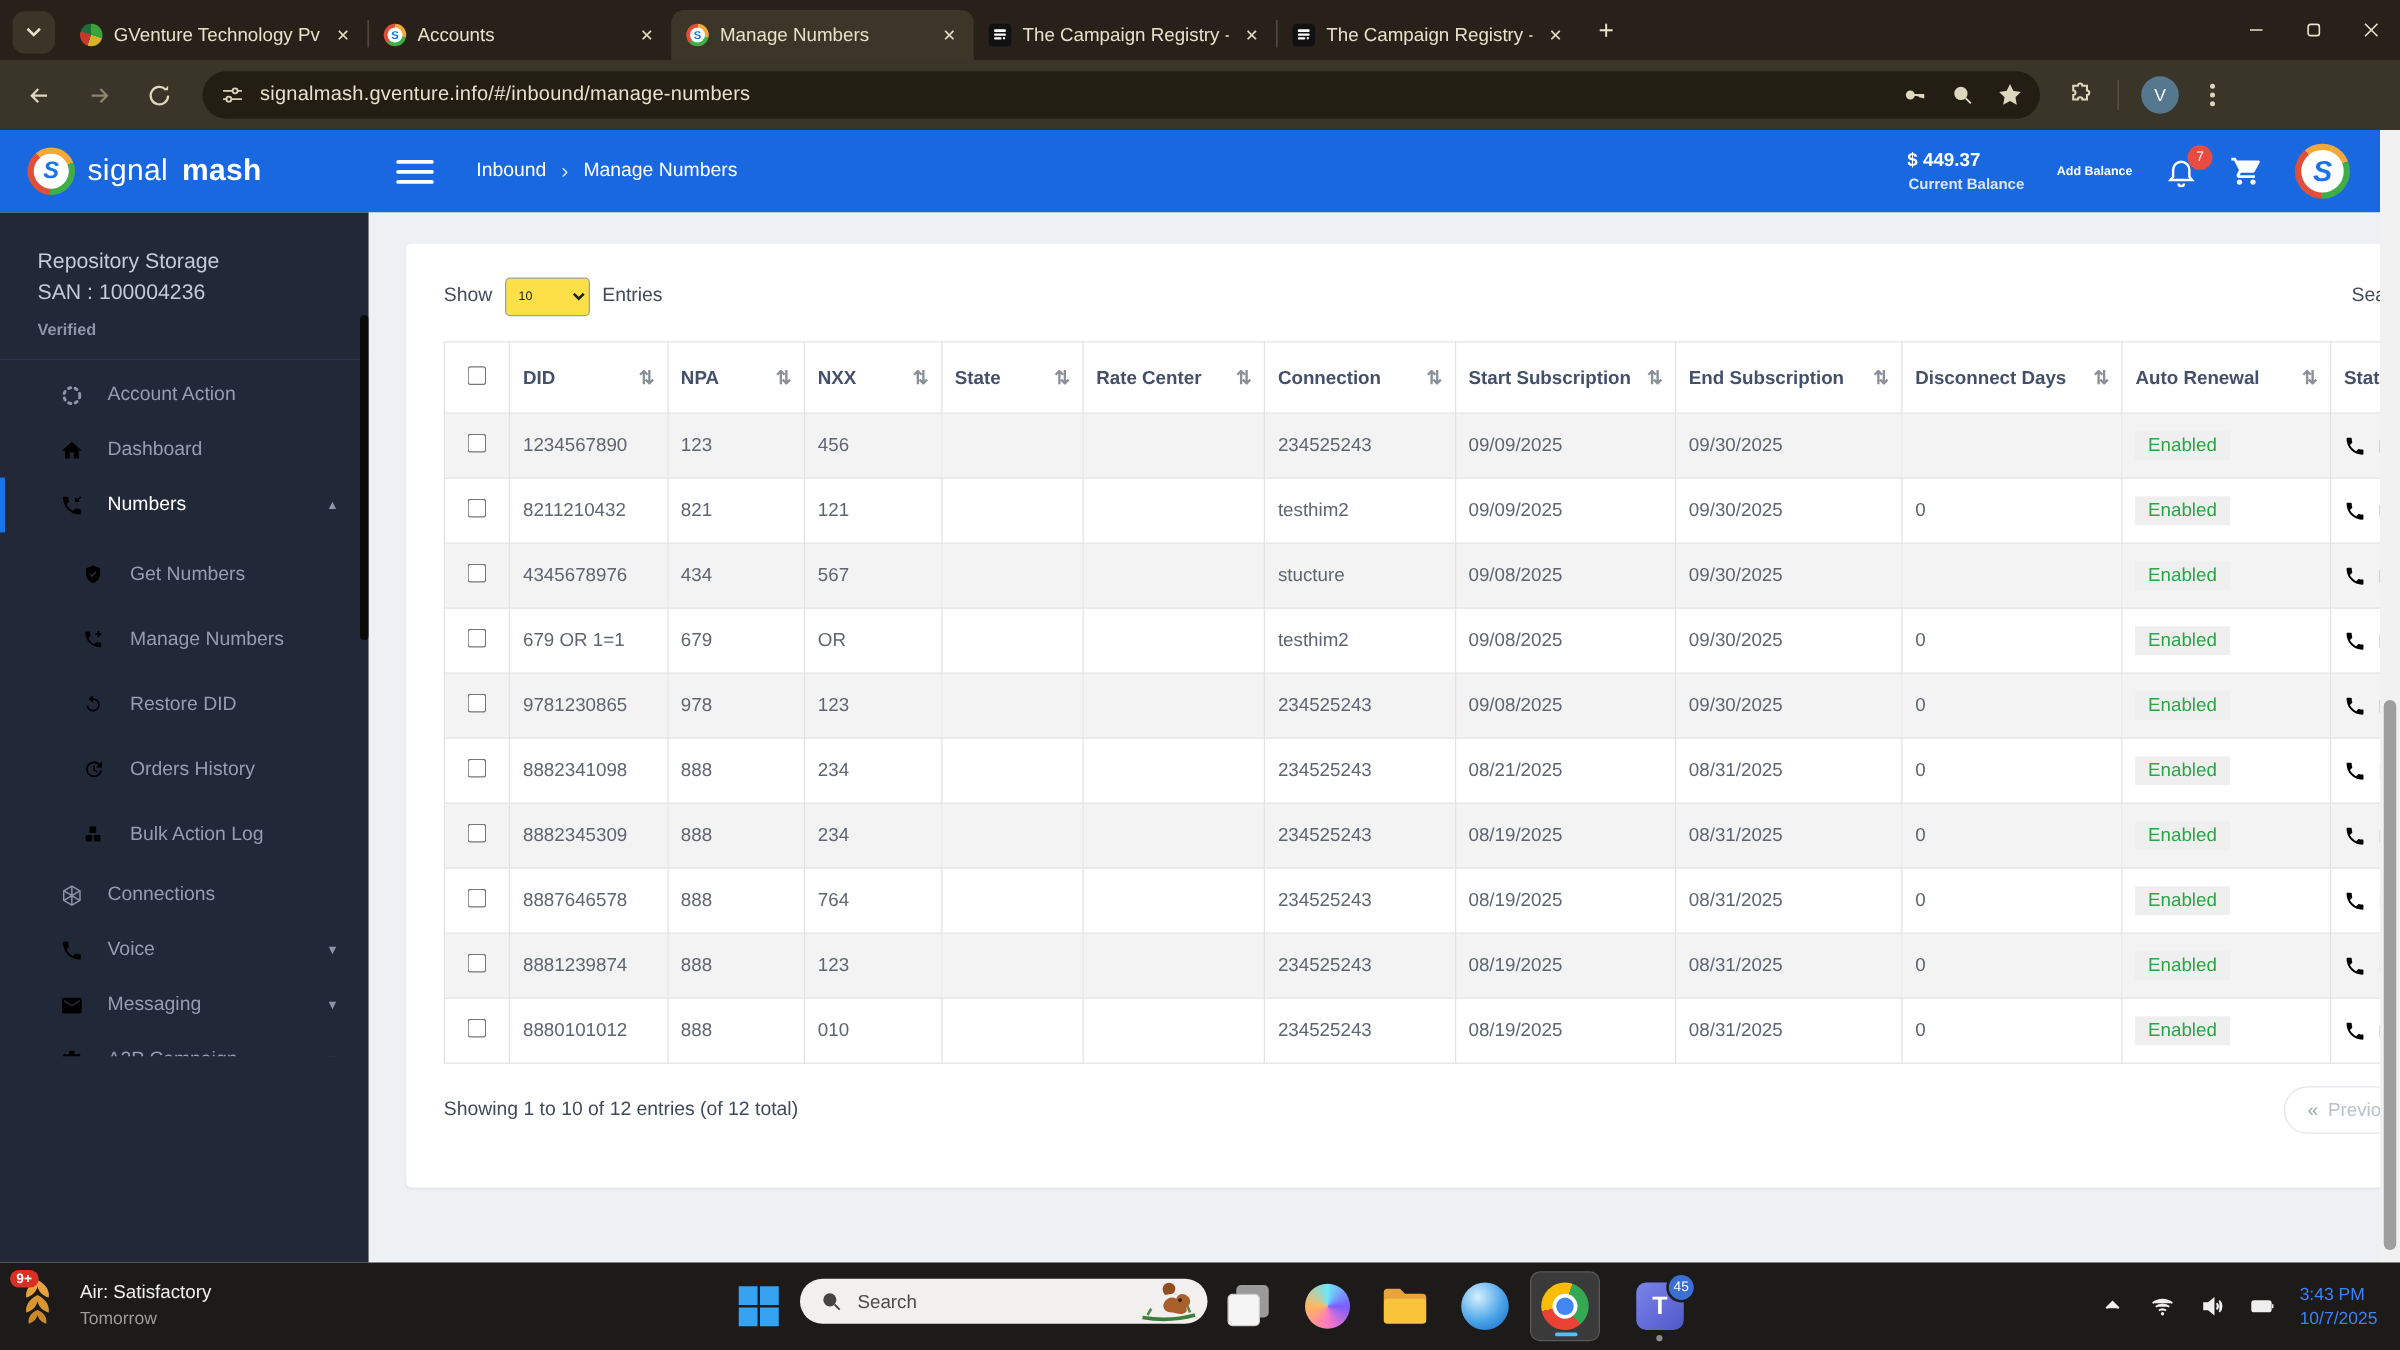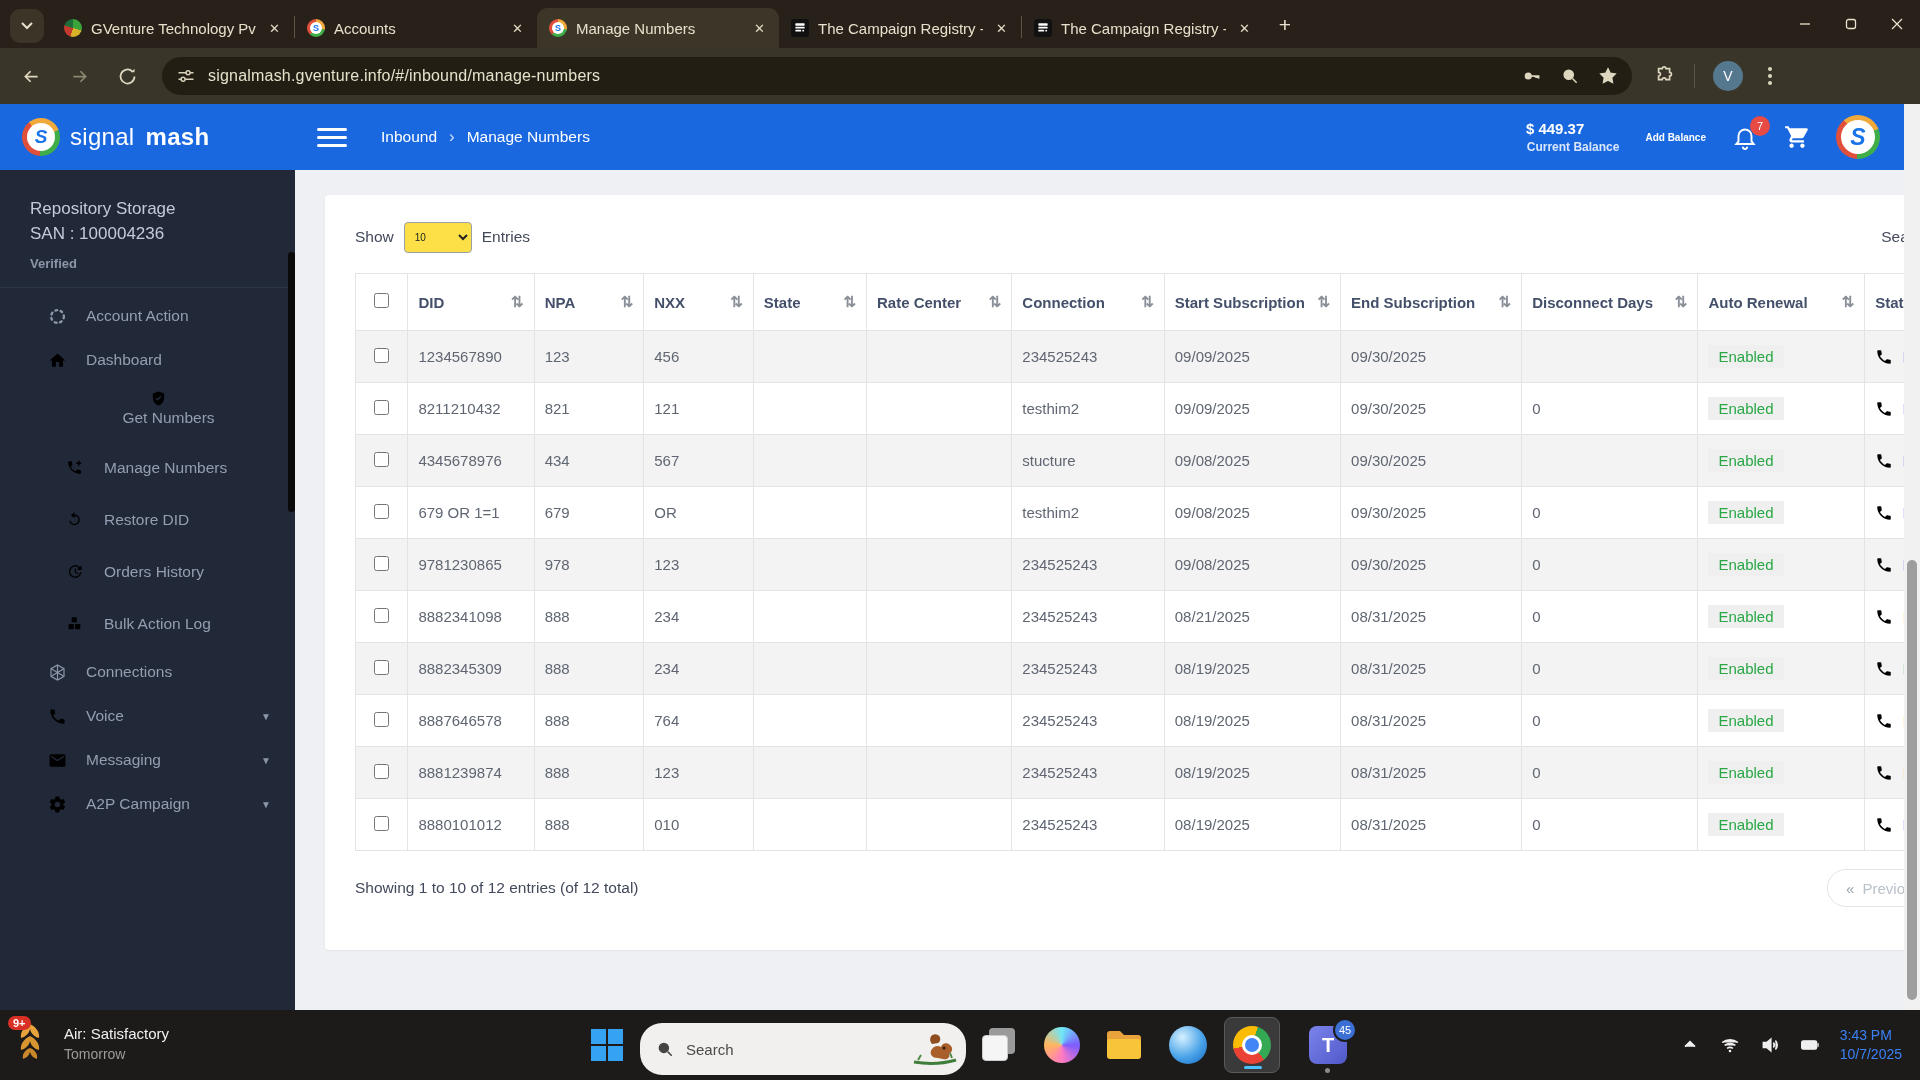--- a/index.html
+++ b/index.html
@@ -68,21 +68,21 @@
   .sidebar { position:absolute; top:170px; left:0; width:295px; height:840px; background:#212939; color:#959db0; }
   .repo-block { padding:26px 20px 16px 30px; border-bottom:1px solid #2d3549; }
   .repo-title, .repo-san { font-size:17px; color:#c3cad8; line-height:25px; }
   .repo-status { margin-top:10px; font-size:13px; font-weight:bold; color:#8d96a8; }
   .side-nav { height:557px; overflow:hidden; padding-top:6px; }
   .side-item { height:44px; display:flex; align-items:center; padding-left:44px; padding-right:24px; font-size:15.5px; border-left:4px solid transparent; cursor:default; }
   .side-item .ic { width:22px; height:19px; margin-right:16px; color:#8d96a8; flex:none; }
   .side-item .ic svg { width:19px; height:19px; }
   .side-item.sub { height:52px; padding-left:62px; }
   .side-item.sub .ic svg { width:17px; height:17px; }
-  .side-item:not(.sub) + .side-item.sub { margin-top:8px;flex-direction:column; }
+  .side-item:not(.sub) + .side-item.sub { margin-top:8px; }
   .side-item.active { color:#fff; border-left-color:#1a73e8; }
   .side-item.active .ic { color:#fff; }
   .caret { margin-left:auto; font-size:10px; color:#8d96a8; }
   .side-scrollbar { position:absolute; top:252px; left:288px; width:7px; height:260px; background:#0a0a0a; border-radius:4px; }
 
   
   .content { position:absolute; top:170px; left:295px; width:1625px; height:840px; background:#eef0f3; }
   .card { position:absolute; top:25px; left:30px; width:1824px; min-height:755px; background:#fff; border-radius:4px; padding:24px 30px 30px 30px; box-shadow:0 1px 2px rgba(0,0,0,.06); }
   .controls { display:flex; align-items:center; font-size:15.5px; color:#42495a; }
   .controls select { margin:0 10px; width:68px; height:31px; font-size:10px; border:1px solid #9aa0a6; border-radius:4px; padding:0 6px; color:#222; background:#fde047; }
@@ -118,21 +118,21 @@
   
   .taskbar { position:absolute; top:1010px; left:0; width:1920px; height:70px; background:#1c1b1a; color:#e9e9e9; }
   .weather { position:absolute; left:14px; top:10px; display:flex; align-items:center; gap:12px; }
   .weather-icon { position:relative; width:38px; height:46px; }
   .weather-badge { position:absolute; top:-4px; left:-6px; background:#d93025; color:#fff; border-radius:9px; font-size:11px; font-weight:bold; padding:1px 5px; z-index:2; }
   .weather-text .l1 { font-size:15px; color:#f0f0f0; }
   .weather-text .l2 { font-size:14px; color:#9b9b9b; margin-top:4px; }
   .tb-item { position:absolute; top:13px; width:44px; height:44px; display:flex; align-items:center; justify-content:center; border-radius:6px; }
   .start-logo { display:grid; grid-template-columns:15px 15px; grid-template-rows:15px 15px; gap:2px; }
   .start-logo span { background:#35a3f1; }
-  .tb-search { position:absolute; left:640px; top:13px; width:326px; height:52px; background:#f2f0ee; border-radius:22px; display:flex; align-items:center; padding:0 6px 0 16px; color:#333; }
+  .tb-search { position:absolute; left:640px; top:13px; width:326px; height:36px; background:#f2f0ee; border-radius:22px; display:flex; align-items:center; padding:0 6px 0 16px; color:#333; }
   .tb-search .ico { width:18px; height:18px; color:#444; }
   .tb-search-label { font-size:15px; margin-left:12px; color:#4a4a4a; flex:1; }
   .taskview span { border-radius:4px; }
   .tv-back { width:26px; height:26px; background:#9a9a9a; position:absolute; transform:translate(4px,-4px); }
   .tv-front { width:26px; height:26px; background:#f5f5f5; position:absolute; transform:translate(-3px,3px); border:1px solid #ccc; }
   .copilot { width:36px; height:36px; border-radius:50%; background:conic-gradient(#6ee7f8, #7c5cff, #ff7ac2, #ffb65c, #6ee7f8); }
   .orb { width:38px; height:38px; border-radius:50%; background:radial-gradient(circle at 35% 30%, #d6f0ff, #4aa4e8 55%, #1565c0); }
   .chrome-box { position:absolute; left:1224px; top:7px; width:56px; height:56px; background:#3a3a3a; border:1px solid #5a5a5a; border-radius:8px; display:flex; align-items:center; justify-content:center; }
   .chrome-ball { width:38px; height:38px; border-radius:50%; background:conic-gradient(from 140deg, #ea4335 0 33%, #fbbc05 33% 66%, #34a853 66% 100%); position:relative; }
   .chrome-ball::before { content:""; position:absolute; inset:9px; background:#fff; border-radius:50%; }
@@ -340,20 +340,30 @@
         <span>Account Action</span>
       </div>
       <div class="side-item">
         <span class="ic">
           <svg viewBox="0 0 24 24">
             <path d="M12 3L2 12h3v8h5v-6h4v6h5v-8h3L12 3z"></path>
           </svg>
         </span>
         <span>Dashboard</span>
       </div>
+      <div class="side-item active">
+        <span class="ic">
+          <svg viewBox="0 0 24 24">
+            <path d="M6.62 10.79c1.44 2.83 3.76 5.14 6.59 6.59l2.2-2.2c.27-.27.67-.36 1.02-.24 1.12.37 2.33.57 3.57.57.55 0 1 .45 1 1V20c0 .55-.45 1-1 1-9.39 0-17-7.61-17-17 0-.55.45-1 1-1h3.5c.55 0 1 .45 1 1 0 1.25.2 2.45.57 3.57.11.35.03.74-.25 1.02l-2.2 2.2z"></path>
+            <path d="M14.2 9.8V5.6h1.8v1.5l3.2-3.2 1.3 1.3-3.2 3.2h1.5v1.4h-4.6z" transform="translate(1,-1.4)"></path>
+          </svg>
+        </span>
+        <span>Numbers</span>
+        <span class="caret">▲</span>
+      </div>
       <div class="side-item sub">
         <span class="ic">
           <svg viewBox="0 0 24 24">
             <path d="M12 2L4 5v6c0 5.1 3.4 9.7 8 11 4.6-1.3 8-5.9 8-11V5l-8-3zm-1.2 13.2l-3-3 1.4-1.4 1.6 1.6 3.8-3.8 1.4 1.4-5.2 5.2z"></path>
           </svg>
         </span>
         <span>Get Numbers</span>
       </div>
       <div class="side-item sub">
         <span class="ic">

